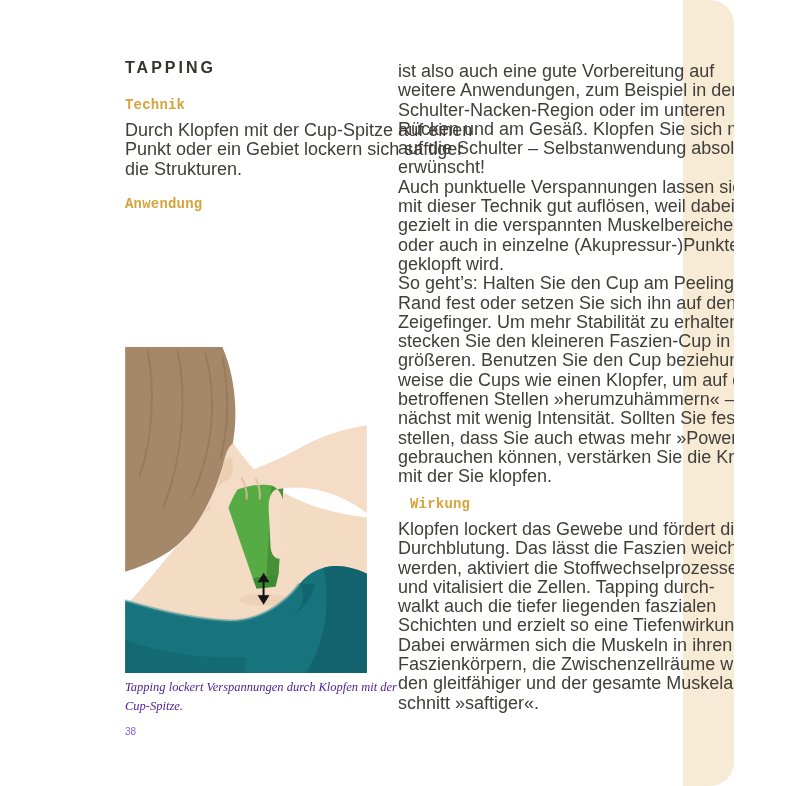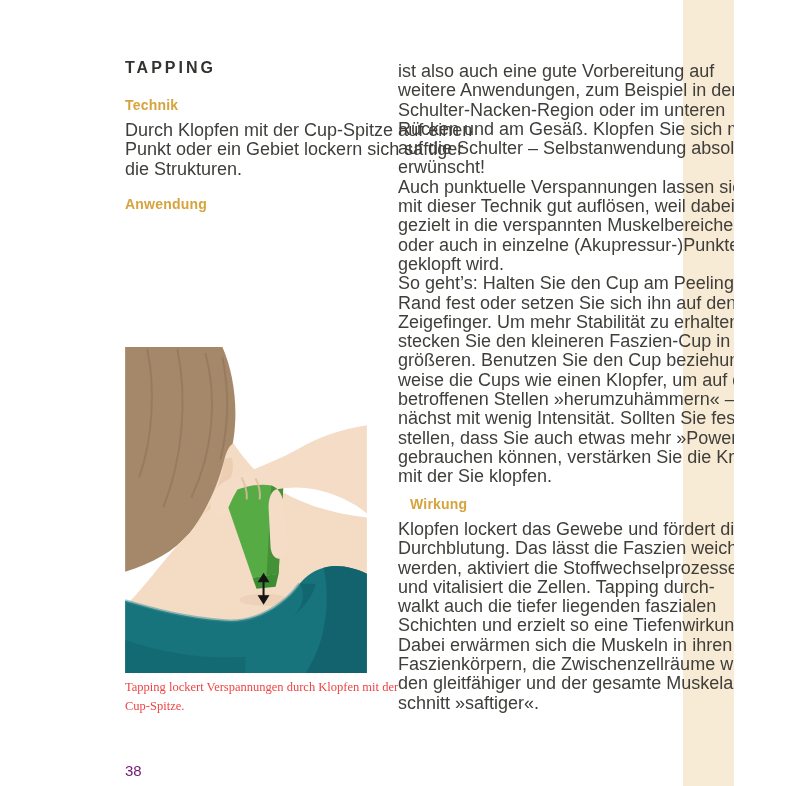--- a/index.html
+++ b/index.html
@@ -1,43 +1,43 @@
 <!DOCTYPE html>
 <html><head>
 <meta charset="utf-8">
 <style>
   html,body{margin:0;padding:0;background:#ffffff;}
   .page{
     position:relative;width:734px;height:786px;background:#ffffff;overflow:hidden;
-    font-family:"Liberation Sans",sans-serif;color:#403e3a;
+    font-family:"Liberation Sans",sans-serif;color:#403e3a;border-radius:24px;
   }
   .edge-strip{position:absolute;top:0;left:683px;width:76px;height:786px;background:#f8ebd5;}
   .abs{position:absolute;}
   .page-title{
     left:125px;top:59px;font-size:16px;font-weight:700;letter-spacing:3px;color:#34322e;
   }
   .sec-heading{
-    font-size:14px;font-weight:700;color:#d7a33c;letter-spacing:.2px;
+    font-size:14px;font-weight:700;color:#d7a33c;letter-spacing:.2px;font-family:Liberation Mono, monospace;
   }
   .body-text{
     font-size:18px;line-height:19.3px;white-space:pre;color:#403e3a;
   }
   .bold-lead{font-weight:400;}
   .h-technik{left:125px;top:97px;}
   .p-technik{left:125px;top:121px;}
   .h-anwendung{left:125px;top:196px;}
   .p-anwendung{left:125px;top:220px;}
   .figure-box{left:125px;top:347px;width:242px;height:326px;}
   .figure-box svg{display:block;}
   .fig-caption{
     left:125px;top:678px;width:280px;
-    font-family:"Liberation Serif",serif;
-    font-size:12.5px;line-height:18.5px;color:#ef4444;white-space:pre;
+    font-family:"Liberation Serif",serif;font-style:italic;
+    font-size:12.5px;line-height:18.5px;color:#4c1d95;white-space:pre;
   }
-  .page-number{left:125px;top:726px;font-size:15px;color:#701a75;margin-top:36px;}
+  .page-number{left:125px;top:726px;font-size:10px;color:#8b5cf6;}
   .rc-block1{left:398px;top:62px;}
   .h-wirkung{left:410px;top:496px;}
   .p-wirkung{left:398px;top:520px;}
 </style>
 </head>
 <body>
 
 <div class="page">
 
   <div class="edge-strip"></div>

